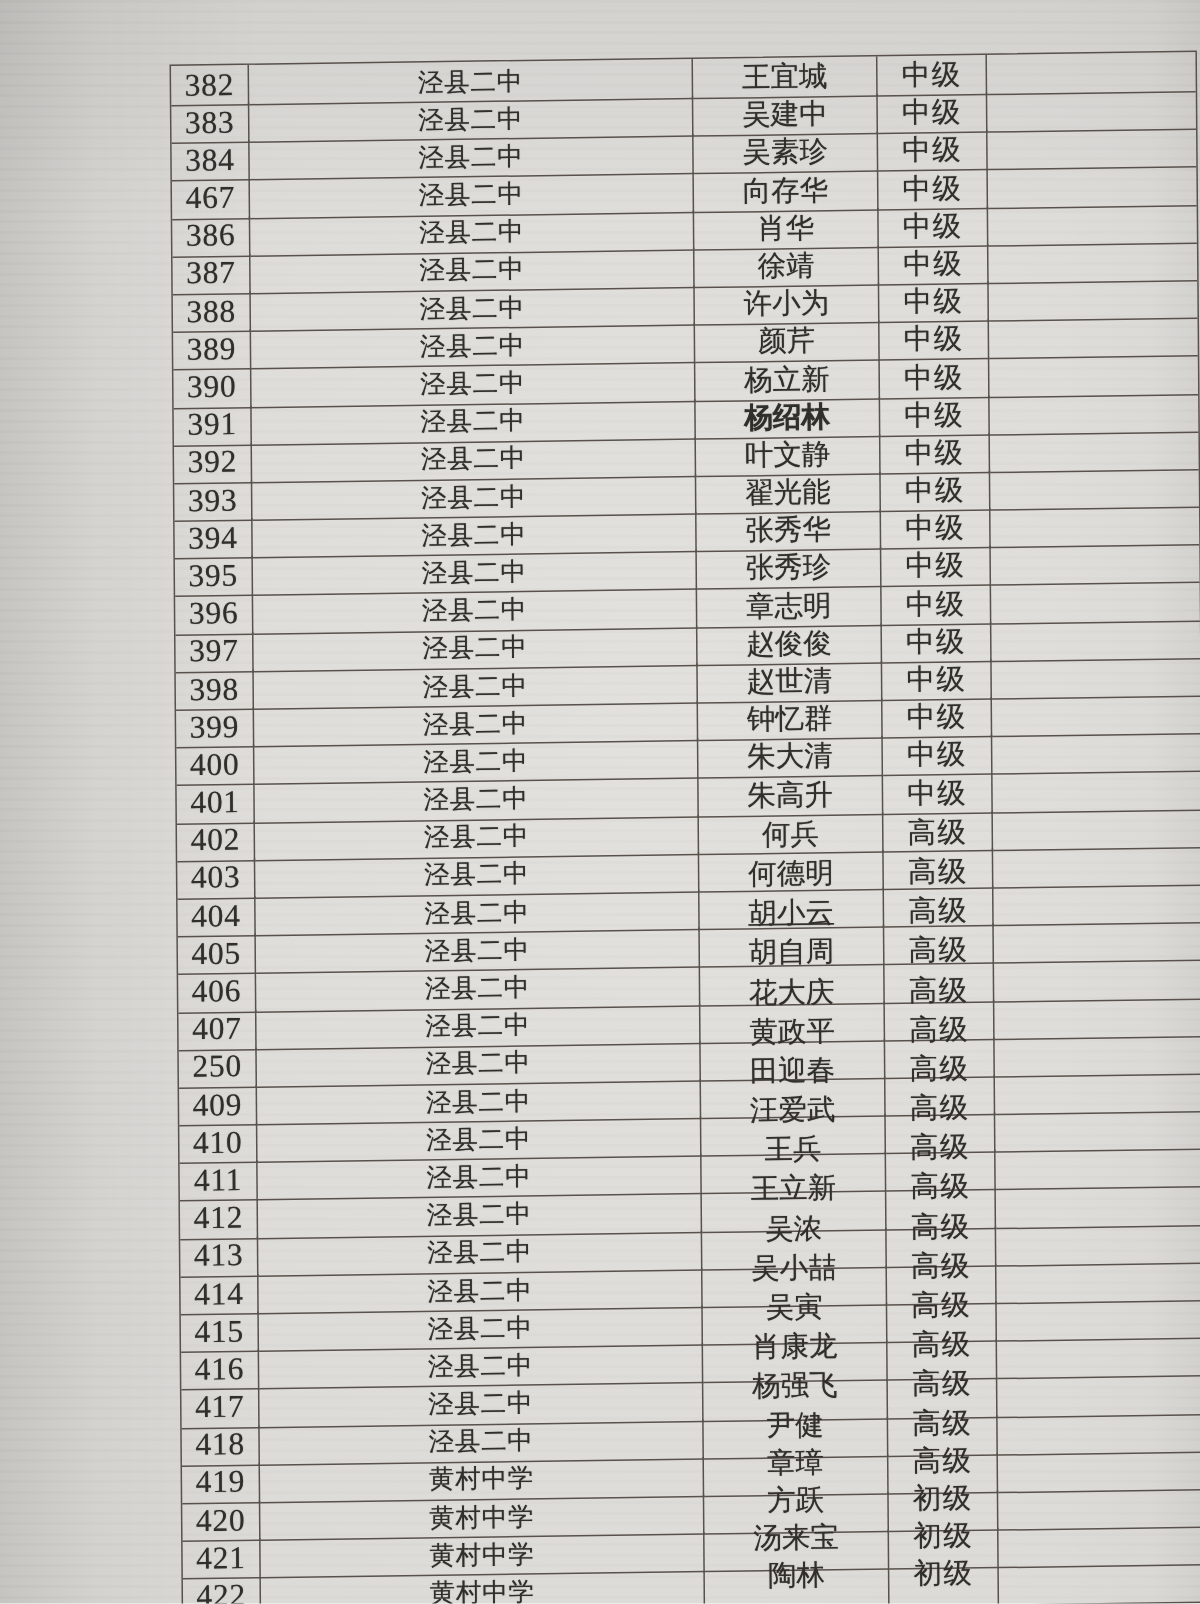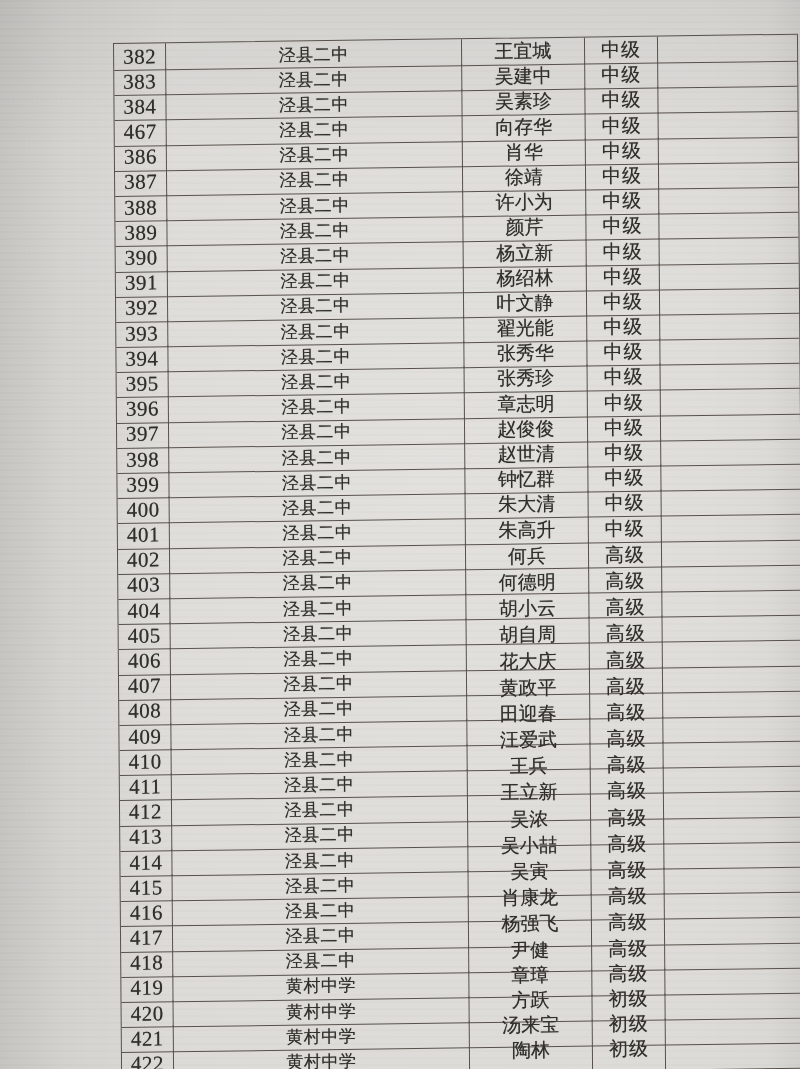--- a/index.html
+++ b/index.html
@@ -220,21 +220,21 @@
   </div>
 
   <div class="row">
     <div class="cell c-no">
             <span>391</span>
           </div>
     <div class="cell c-school">
             <span>泾县二中</span>
           </div>
     <div class="cell c-name">
-            <span style="transform: translateY(0px);">杨绍林</span>
+            <span style="transform: translateY(0px); font-weight: bold;">杨绍林</span>
           </div>
     <div class="cell c-rank">
             <span style="transform: translateY(0px);">中级</span>
           </div>
     <div class="cell c-empty">
             <span></span>
           </div>
   </div>
 
   <div class="row">
@@ -454,21 +454,21 @@
   </div>
 
   <div class="row">
     <div class="cell c-no">
             <span>404</span>
           </div>
     <div class="cell c-school">
             <span>泾县二中</span>
           </div>
     <div class="cell c-name">
-            <span style="transform: translateY(3.3px);">胡小云</span>
+            <span style="transform: translateY(3.3px); text-decoration: underline;">胡小云</span>
           </div>
     <div class="cell c-rank">
             <span style="transform: translateY(3.3px);">高级</span>
           </div>
     <div class="cell c-empty">
             <span></span>
           </div>
   </div>
 
   <div class="row">
@@ -520,21 +520,21 @@
     <div class="cell c-rank">
             <span style="transform: translateY(6.6px);">高级</span>
           </div>
     <div class="cell c-empty">
             <span></span>
           </div>
   </div>
 
   <div class="row">
     <div class="cell c-no">
-            <span>408</span>
+            <span>250</span>
           </div>
     <div class="cell c-school">
             <span>泾县二中</span>
           </div>
     <div class="cell c-name">
             <span style="transform: translateY(7.7px);">田迎春</span>
           </div>
     <div class="cell c-rank">
             <span style="transform: translateY(7.7px);">高级</span>
           </div>

